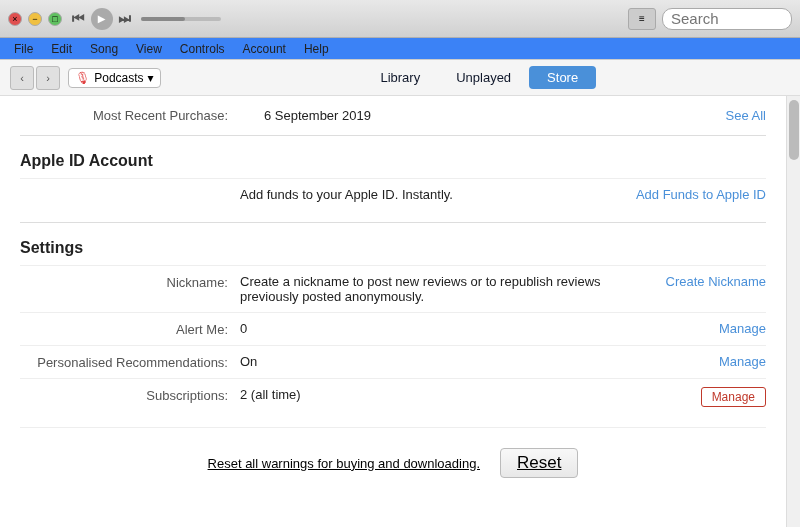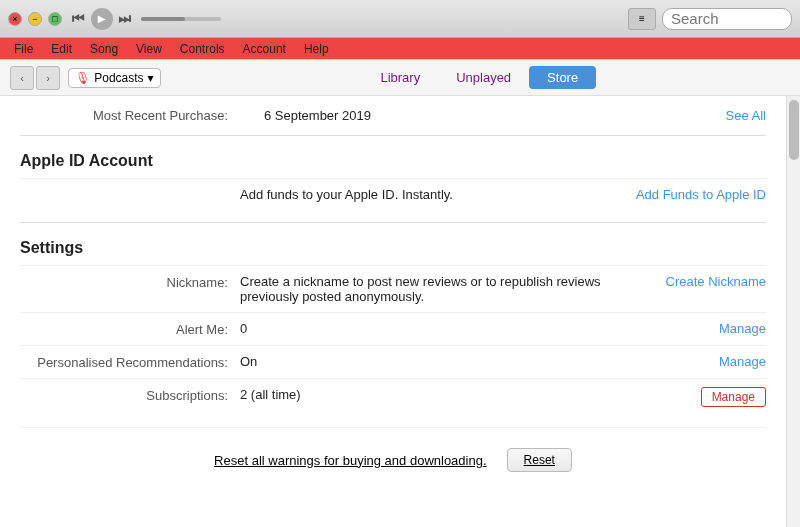--- a/index.html
+++ b/index.html
@@ -97,21 +97,21 @@
       border: 1px solid #aaa;
       border-radius: 10px;
       padding: 0 8px;
       background: white;
       font-size: 15px;
       outline: none;
     }
 
     
     .menu-bar {
-      background: #ef4444;
+      background: #3b82f6;
       height: 22px;
       display: flex;
       align-items: center;
       padding: 0 6px;
       border-bottom: 1px solid #ccc;
       font-size: 12px;
       gap: 2px;
     }
     .menu-item {
       padding: 2px 8px;
@@ -157,21 +157,21 @@
     .center-tabs {
       flex: 1;
       display: flex;
       justify-content: center;
       gap: 0;
     }
     .tab {
       padding: 4px 18px;
       font-size: 13px;
       cursor: pointer;
-      color: #701a75;
+      color: #0f172a;
       background: transparent;
       border: none;
     }
     .tab.active {
       background: #4a90d9;
       color: white;
       border-radius: 4px;
     }
 
     
@@ -272,21 +272,21 @@
       border-top: 1px solid #eee;
       text-decoration: underline;
     }
 
     .reset-btn {
       border: 1px solid #bbb;
       background: linear-gradient(to bottom, #f8f8f8, #e8e8e8);
       padding: 4px 16px;
       border-radius: 4px;
       cursor: pointer;
-      font-size: 12px;
+      font-size: 17px;
     }
 
     .purchase-row {
       display: flex;
       align-items: center;
       padding: 12px 0;
       gap: 24px;
     }
     .purchase-label {
       width: 220px;

